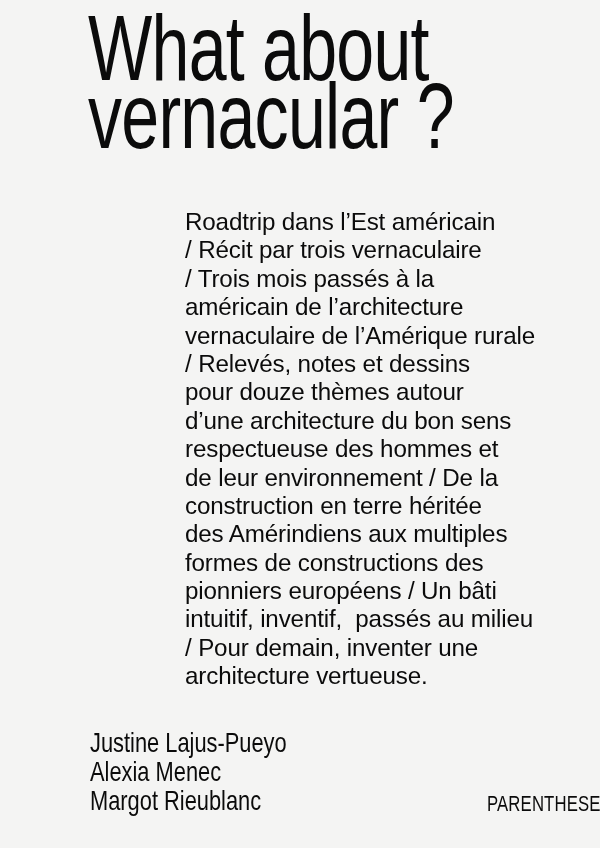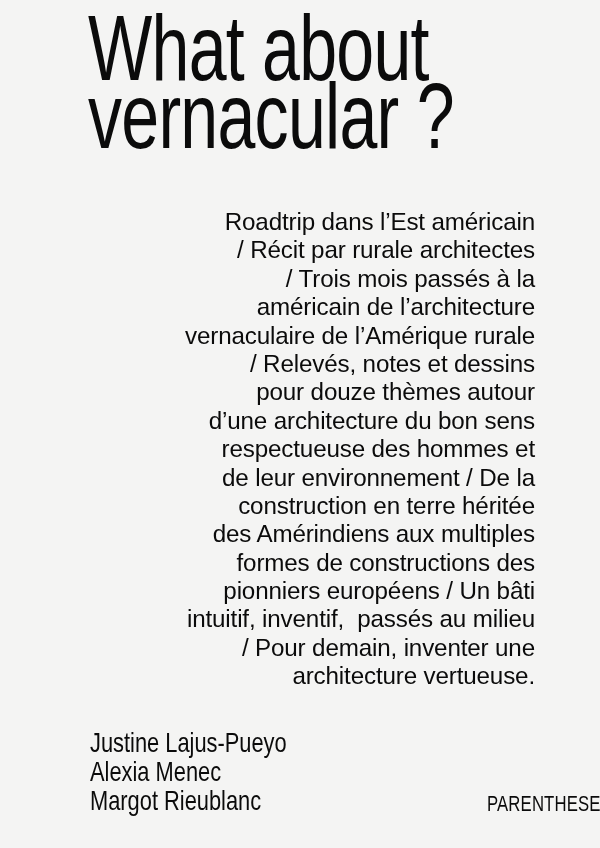--- a/index.html
+++ b/index.html
@@ -17,21 +17,21 @@
       transform: scaleX(0.74);
       font-size: 92px; line-height: 68px;
       letter-spacing: -1px;
       white-space: nowrap;
       margin: 0; font-weight: normal;
     }
     .title div { height: 68px; }
     .blurb {
       position: absolute; left: 143px; top: 208px;
       font-size: 24.2px; line-height: 28.4px;
-      white-space: nowrap; letter-spacing: -0.15px; text-align: right;
+      white-space: nowrap; letter-spacing: -0.15px;
     }
     .blurb div { height: 28.4px; }
     .authors {
       position: absolute; left: 48px; top: 728px;
       transform-origin: 0 0;
       transform: scaleX(0.78);
       font-size: 28px; line-height: 29px;
       white-space: nowrap;
     }
     .authors div { height: 29px; }
@@ -47,21 +47,21 @@
 <body>
 
 <div class="cover">
   <h1 class="title">
     <div>What about</div>
     <div>vernacular ?</div>
   </h1>
 
   <div class="blurb">
     <div>Roadtrip dans l’Est américain</div>
-    <div>/ Récit par rurale architectes</div>
+    <div>/ Récit par trois vernaculaire</div>
     <div>/ Trois mois passés à la</div>
     <div>américain de l’architecture</div>
     <div>vernaculaire de l’Amérique rurale</div>
     <div>/ Relevés, notes et dessins</div>
     <div>pour douze thèmes autour</div>
     <div>d’une architecture du bon sens</div>
     <div>respectueuse des hommes et</div>
     <div>de leur environnement / De la</div>
     <div>construction en terre héritée</div>
     <div>des Amérindiens aux multiples</div>

